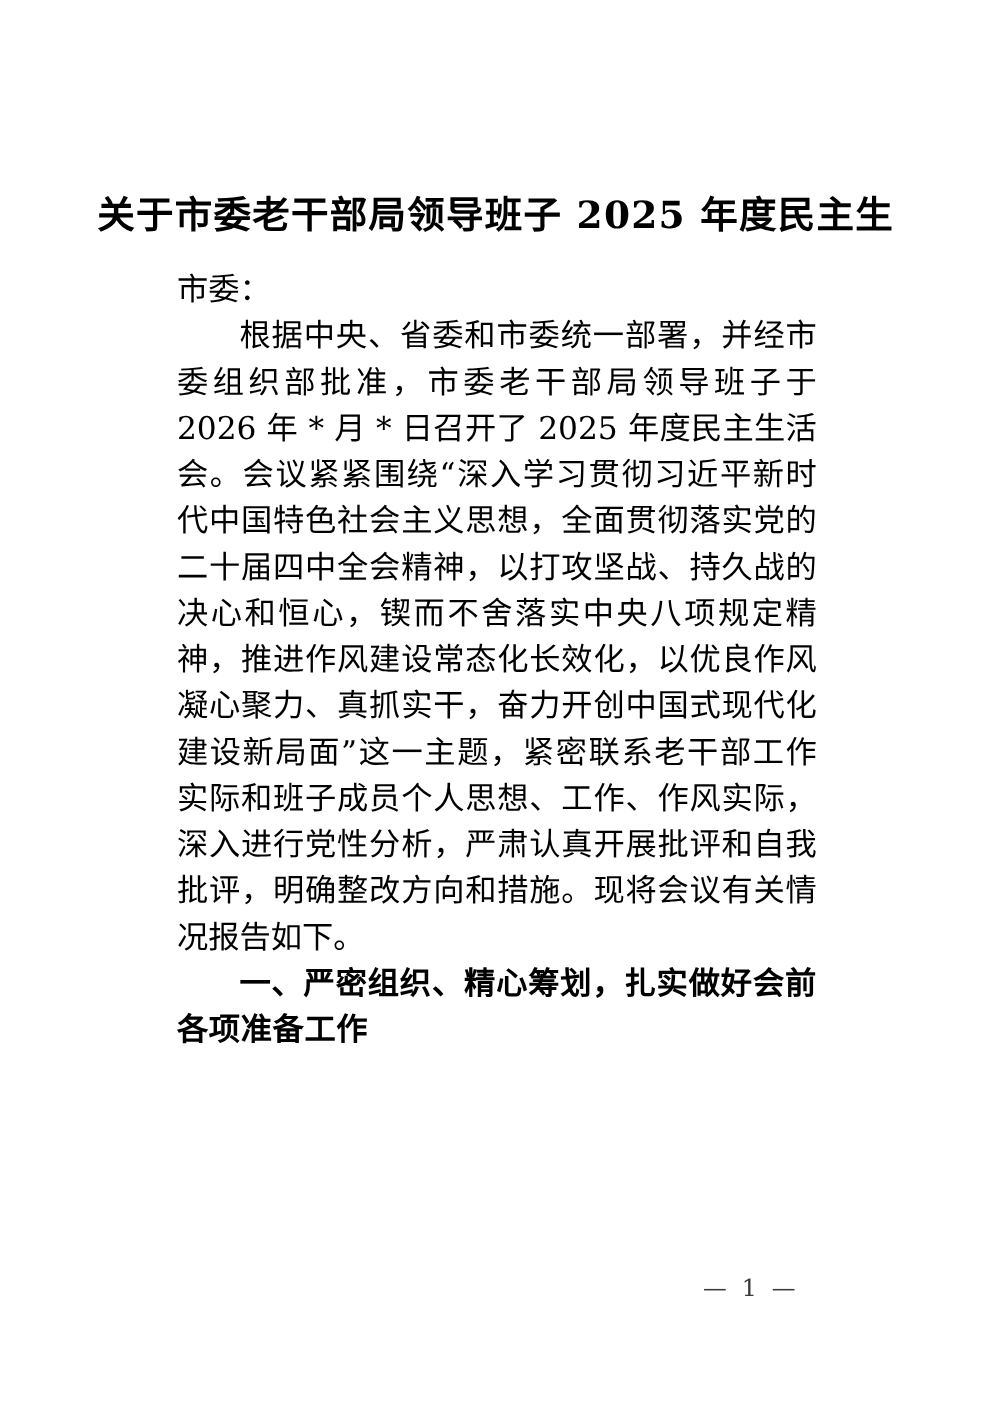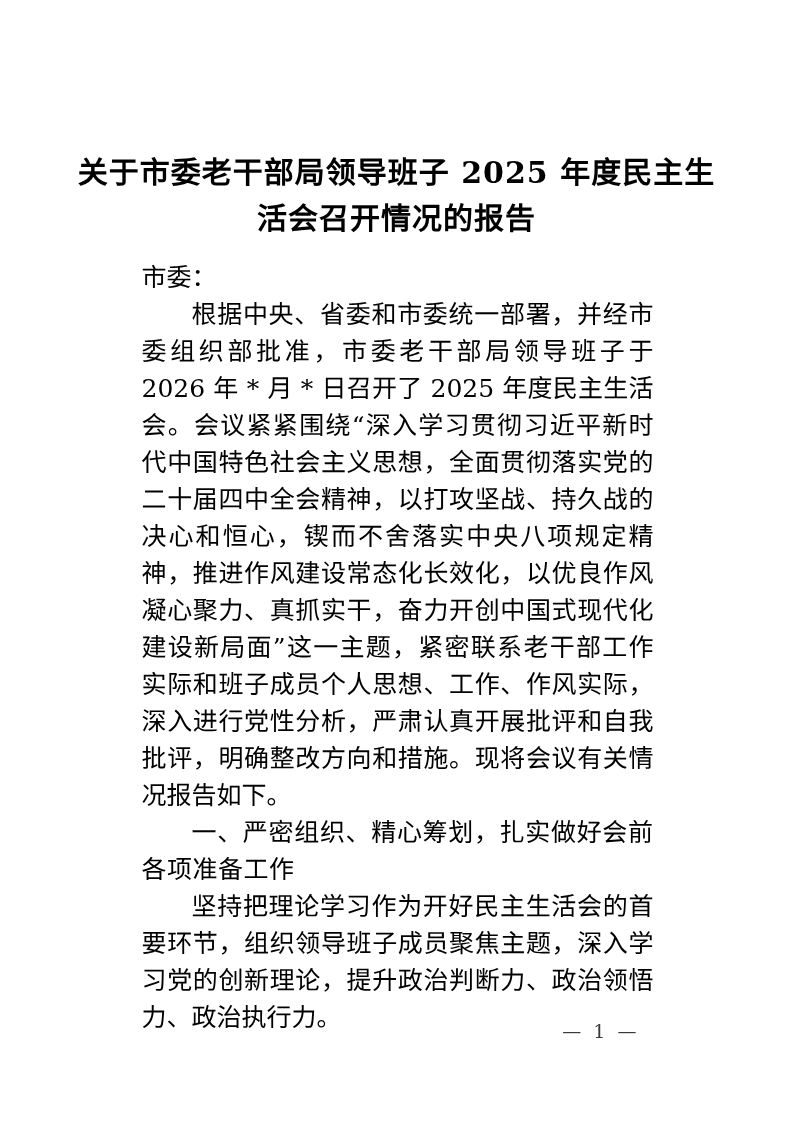--- a/index.html
+++ b/index.html
@@ -41,21 +41,21 @@
     padding: 0;
   }
   .para-indent {
     text-indent: 2em;
   }
   .salutation {
     text-indent: 0;
   }
   .heading-1 {
     font-family: "DejaVu Sans", "Liberation Sans", sans-serif;
-    font-weight: normal;
+    font-weight: bold;
     text-indent: 2em;
     letter-spacing: 0.5px;
   }
   .heading-2 {
     font-style: italic;
     font-weight: 600;
     text-indent: 2em;
   }
   .page-footer {
     position: absolute;
@@ -67,34 +67,32 @@
     white-space: nowrap;
   }
 </style>
 </head>
 <body>
 
 <div class="page">
 
   <h1 class="doc-title">
     <span class="title-line">关于市委老干部局领导班子 2025 年度民主生</span>
-    <span class="title-line">活会召开情况的报告</span>
   </h1>
 
   <div class="doc-body">
 
     <p class="salutation">市委：</p>
 
     <p class="para-indent">根据中央、省委和市委统一部署，并经市委组织部批准，市委老干部局领导班子于 2026 年 * 月 * 日召开了 2025 年度民主生活会。会议紧紧围绕“深入学习贯彻习近平新时代中国特色社会主义思想，全面贯彻落实党的二十届四中全会精神，以打攻坚战、持久战的决心和恒心，锲而不舍落实中央八项规定精神，推进作风建设常态化长效化，以优良作风凝心聚力、真抓实干，奋力开创中国式现代化建设新局面”这一主题，紧密联系老干部工作实际和班子成员个人思想、工作、作风实际，深入进行党性分析，严肃认真开展批评和自我批评，明确整改方向和措施。现将会议有关情况报告如下。</p>
 
     <p class="heading-1">一、严密组织、精心筹划，扎实做好会前各项准备工作</p>
 
 
 
-    <p class="para-indent">坚持把理论学习作为开好民主生活会的首要环节，组织领导班子成员聚焦主题，深入学习党的创新理论，提升政治判断力、政治领悟力、政治执行力。</p>
 
   </div>
 
   <div class="page-footer">
     <span>— 1 —</span>
   </div>
 
 </div>
 
 </body></html>

